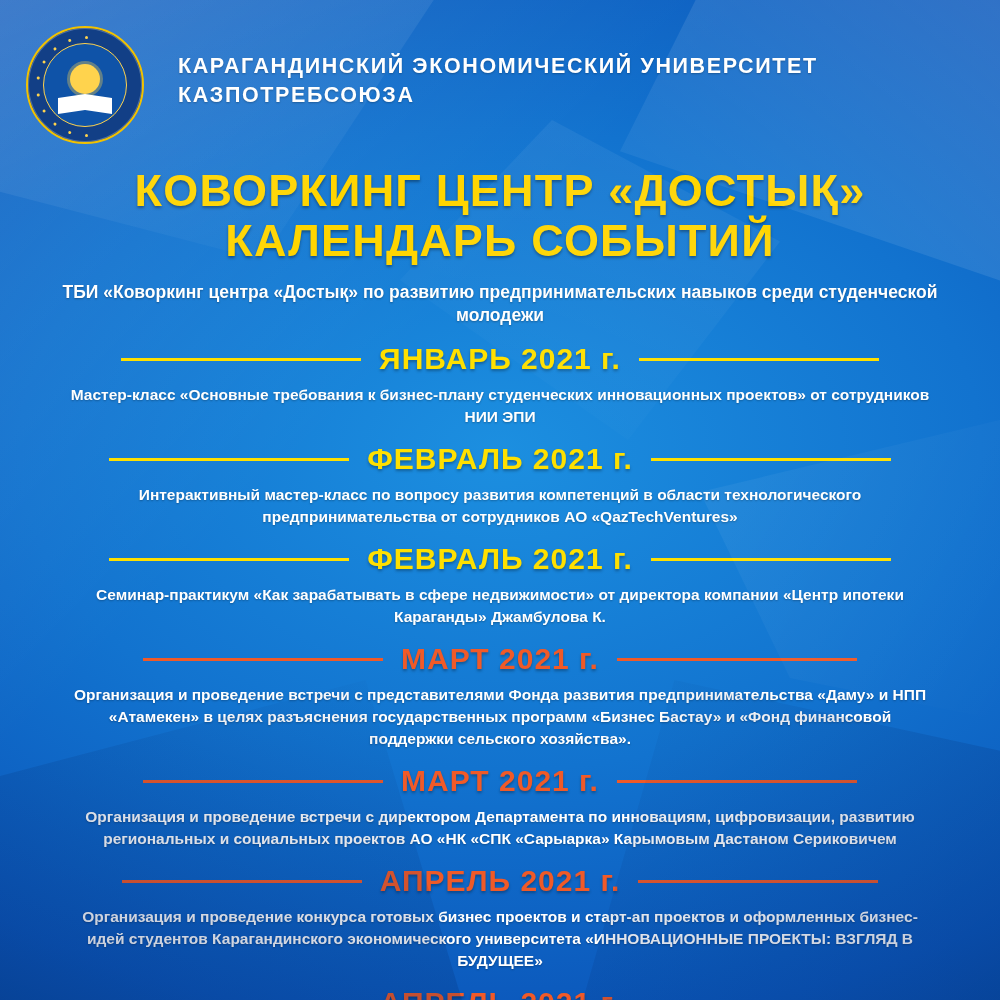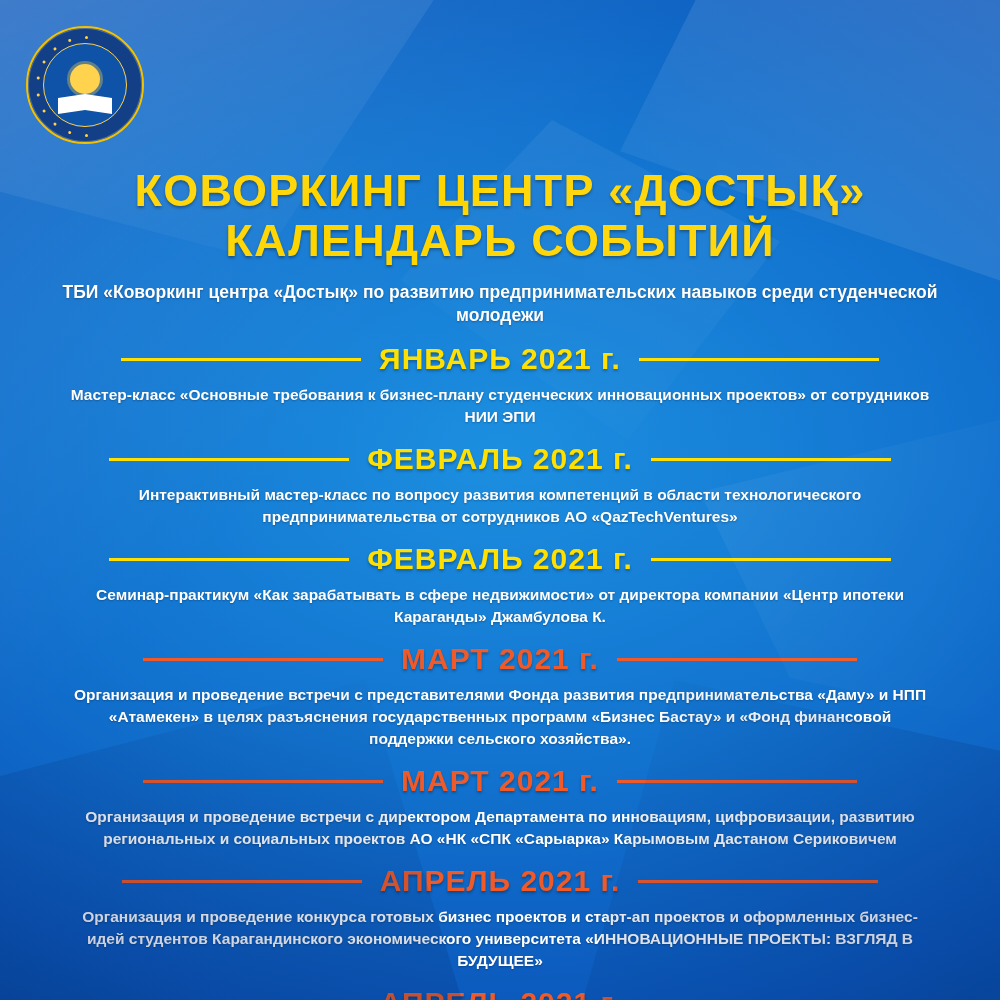--- a/index.html
+++ b/index.html
@@ -217,20 +217,21 @@
         <i style="transform: rotate(100deg) translate(0,49px)"></i>
         <i style="transform: rotate(120deg) translate(0,49px)"></i>
         <i style="transform: rotate(140deg) translate(0,49px)"></i>
         <i style="transform: rotate(160deg) translate(0,49px)"></i>
         <i style="transform: rotate(180deg) translate(0,49px)"></i>
       </div>
       <div class="ring2"></div>
       <div class="sun"></div>
       <div class="book"></div>
     </div>
+    <div class="uni-name">КАРАГАНДИНСКИЙ ЭКОНОМИЧЕСКИЙ УНИВЕРСИТЕТ КАЗПОТРЕБСОЮЗА</div>
   </div>
 
   <div class="main-title">
     <div>КОВОРКИНГ ЦЕНТР «ДОСТЫҚ»</div>
     <div>КАЛЕНДАРЬ СОБЫТИЙ</div>
   </div>
 
   <div class="subtitle">ТБИ «Коворкинг центра «Достық» по развитию предпринимательских навыков среди студенческой молодежи</div>
 
   <div class="events">

